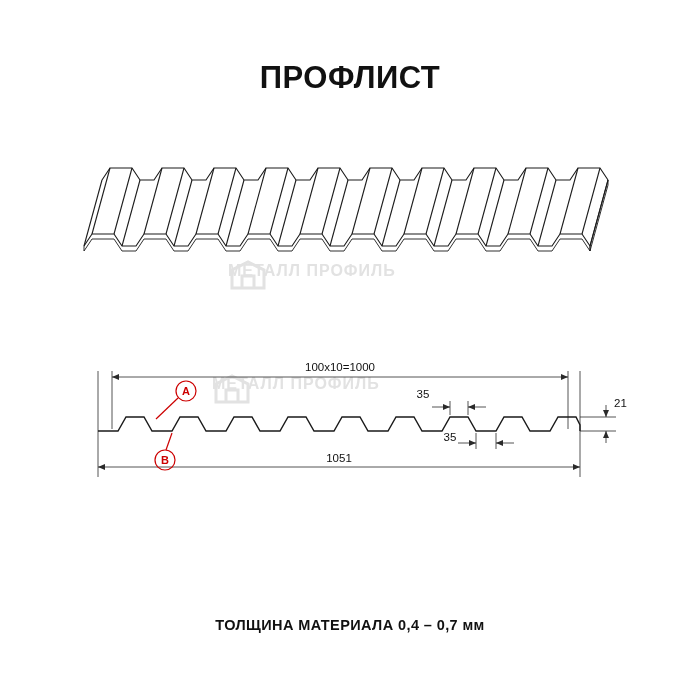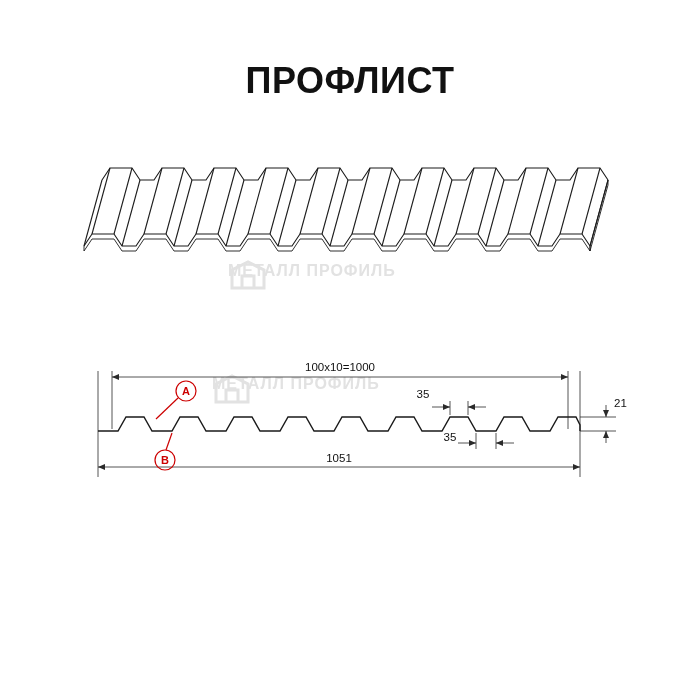--- a/index.html
+++ b/index.html
@@ -19,21 +19,21 @@
     position: relative;
     width: 700px;
     height: 700px;
   }
   .title {
     position: absolute;
     top: 60px;
     left: 0;
     width: 700px;
     text-align: center;
-    font-size: 36px;
+    font-size: 31px;
     font-weight: bold;
     letter-spacing: 0.5px;
     color: #111111;
   }
   .subtitle {
     position: absolute;
     top: 103px;
     left: 0;
     width: 700px;
     text-align: center;
@@ -262,14 +262,15 @@
 
       <g>
         <circle class="red" cx="105" cy="115" r="10"></circle>
         <text class="redtxt" x="105" y="119" text-anchor="middle">B</text>
         <path class="red" d="M106 105 L112 88"></path>
       </g>
 
     </svg>
   </div>
 
+  <div class="footer">ТОЛЩИНА МАТЕРИАЛА 0,4 – 0,7 мм</div>
 
 </div>
 
 </body></html>

